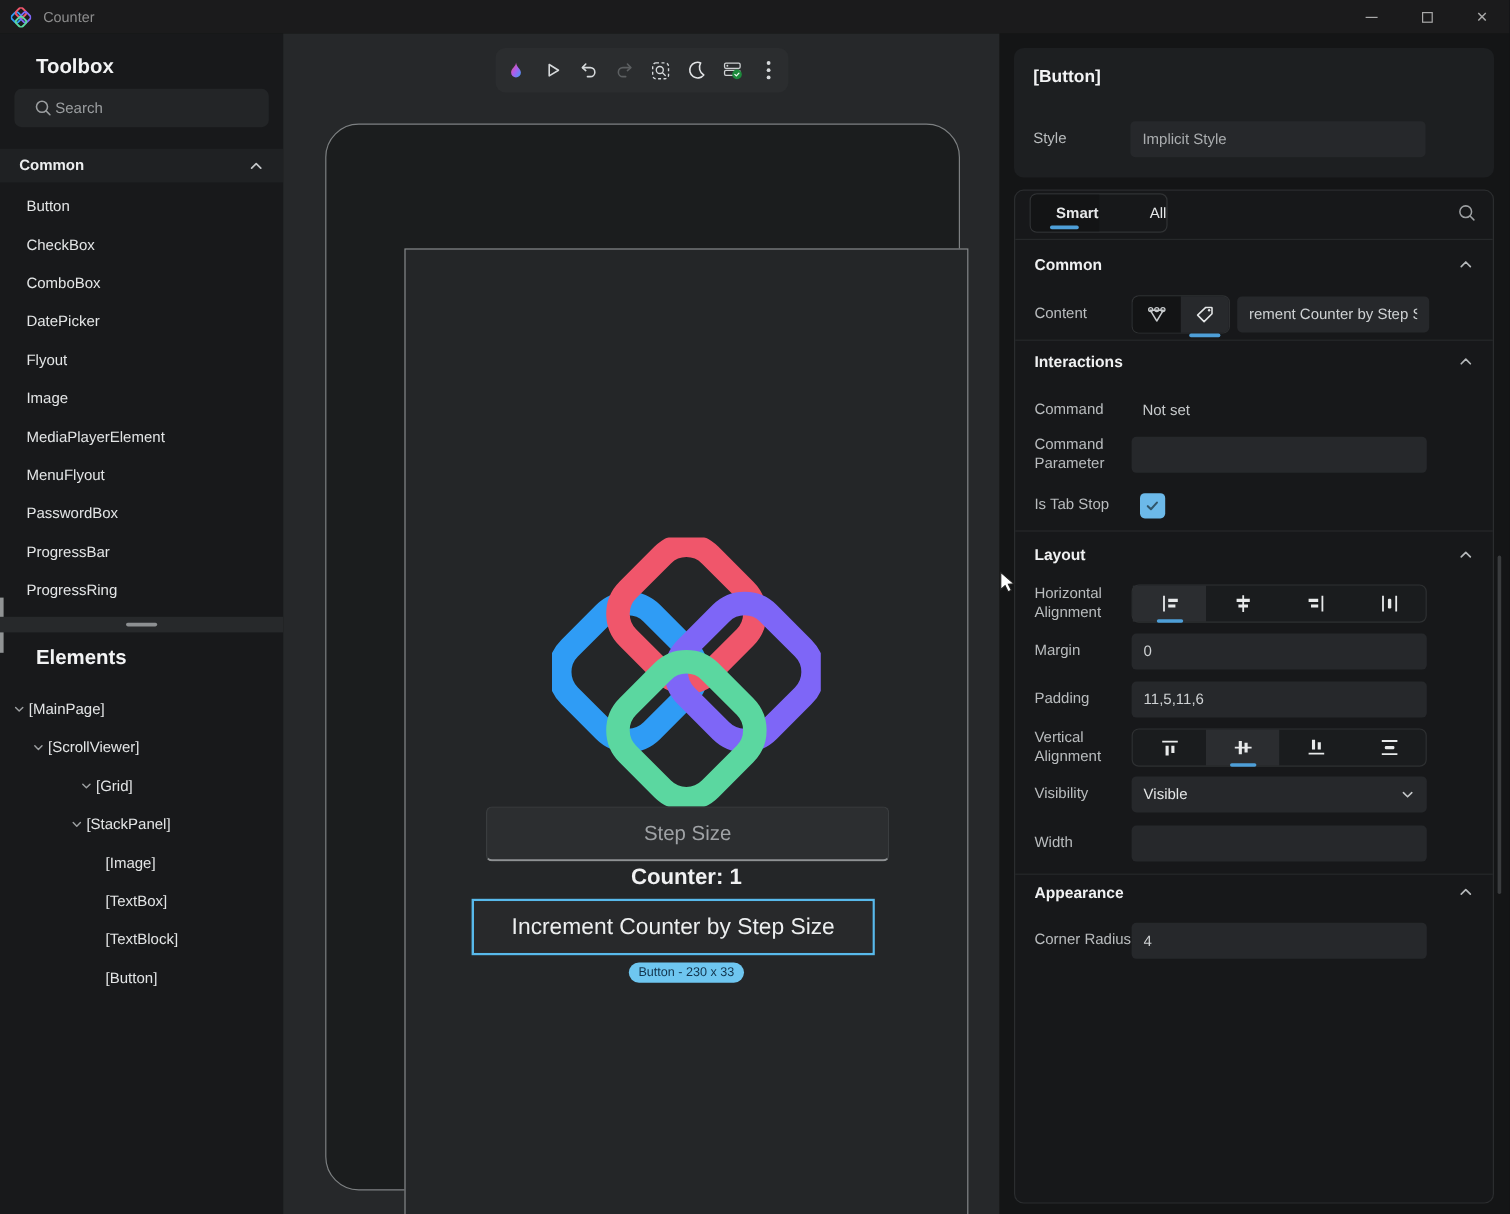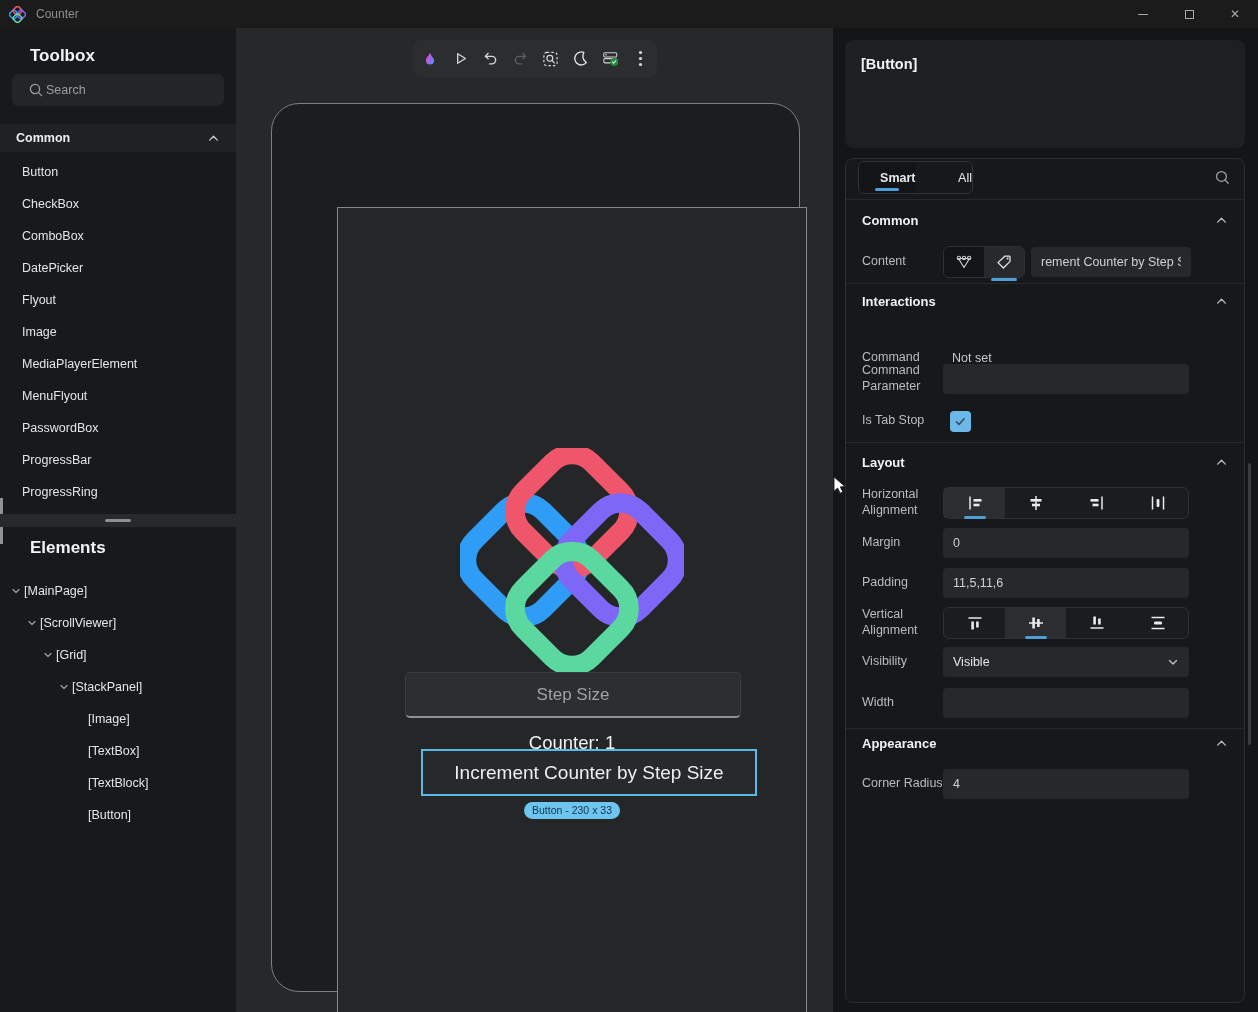--- a/index.html
+++ b/index.html
@@ -37,42 +37,42 @@
   .toolbox-list { position:absolute; left:0; top:128px; width:236px; }
   .toolbox-item { height:32px; line-height:32px; padding-left:22px; font-size:12.5px; color:#e3e5e6; }
   .left-scroll-thumb { position:absolute; left:0; top:470px; width:3px; height:46px; background:#909394; }
   .splitter { position:absolute; left:0; top:486px; width:236px; height:13px; background:#27292b;
     display:flex; align-items:center; justify-content:center; }
   .splitter .grip { width:26px; height:2.5px; background:#8d9092; border-radius:2px; }
   .elements-title { top:510px; }
   .tree { position:absolute; left:0; top:547px; width:236px; }
   .tree-row { height:32px; display:flex; align-items:center; font-size:12.5px; color:#e3e5e6; }
   .tree-row .tw { width:17px; display:flex; align-items:center; justify-content:center; flex-shrink:0; }
-  .lv0 { padding-left:7px; } .lv1 { padding-left:23px; } .lv2 { padding-left:39px; }
+  .lv0 { padding-left:7px; } .lv1 { padding-left:23px; } .lv2 { padding-left:39px;margin-left:24px; }
   .lv3 { padding-left:55px; }
   .leaf { padding-left:88px; }
 
   
   .canvas { position:absolute; left:236px; top:28px; width:597px; height:984px; background:#26282a; }
   .toolbar { position:absolute; left:177px; top:12px; width:244px; height:37px; background:#2b2d2f;
     border-radius:8px; display:flex; align-items:center; justify-content:center; gap:13px; }
   .tbi { width:17px; height:18px; display:flex; align-items:center; justify-content:center; }
 
   .device-frame { position:absolute; left:35px; top:75px; width:529px; height:889px;
     border:1px solid #7d8082; border-radius:28px; background:#1b1d1e; }
   .device-screen { position:absolute; left:65px; top:103px; width:470px; height:833px;
     border:1px solid #85888a; background:#242628; }
 
   .app-logo { position:absolute; left:50%; top:240px; transform:translateX(-50%); }
   .design-textbox { position:absolute; left:67px; top:464px; width:336px; height:46px;
     background:#2c2e30; border:1px solid #3a3d3f; border-bottom:2px solid #8f9294; border-radius:5px;
     display:flex; align-items:center; justify-content:center; font-size:17px; color:#9fa2a5; }
   .counter-text { position:absolute; left:0; top:512px; width:100%; text-align:center;
-    font-size:18.5px; font-weight:400; color:#f0f1f2;margin-top:12px; }
-  .sel-outline { position:absolute; left:83px; top:541px; width:336px; height:47px;
+    font-size:18.5px; font-weight:700; color:#f0f1f2; }
+  .sel-outline { position:absolute; left:55px; top:541px; width:336px; height:47px;
     border:2px solid #58b9eb; }
   .design-button { width:100%; height:100%; background:#28292b; display:flex; align-items:center;
     justify-content:center; font-size:19px; color:#eceeef; }
   .size-badge { position:absolute; left:50%; top:594px; transform:translateX(-50%);
     background:#6ec6f0; color:#12344d; font-size:10.5px; line-height:17px; height:17px;
     padding:0 8px; border-radius:9px; white-space:nowrap; }
 
   
   .right-panel { position:absolute; left:833px; top:28px; width:425px; height:984px; background:#141516; }
   .header-card { position:absolute; left:12px; top:12px; width:400px; height:108px;
@@ -329,20 +329,24 @@
 
       <div class="size-badge">Button - 230 x 33</div>
     </div>
   </div>
 </div>
 
 <div class="right-panel">
 
   <div class="header-card">
     <div class="hc-title">[Button]</div>
+    <div class="hc-row">
+      <div class="prop-label">Style</div>
+      <input class="prop-input" readonly="" value="Implicit Style" style="">
+    </div>
   </div>
 
   <div class="main-card">
 
     <div class="tabs-box">
       <div class="tab active">
         <span>Smart</span>
         <span class="underline"></span>
       </div>
       <div class="tab">
@@ -397,21 +401,21 @@
 
     <div class="sec-header" style="top:128px;">
       <span class="t">Interactions</span>
       <span>
           <svg width="13" height="13" viewBox="0 0 12 12" fill="none">
             <path d="M2.5 7.5L6 4l3.5 3.5" stroke="#b5b8ba" stroke-width="1.3" stroke-linecap="round" stroke-linejoin="round"></path>
           </svg>
         </span>
     </div>
 
-    <div class="arow" style="top:185px; height:28px;">
+    <div class="arow" style="top:169px; height:28px;">
       <div class="prop-label">Command</div>
       <span class="static-val">Not set</span>
     </div>
 
     <div class="arow" style="top:201px; height:37px;">
       <div class="prop-label">Command Parameter</div>
       <input class="prop-input" readonly="" value="" style="">
     </div>
 
     <div class="arow" style="top:248px; height:28px;">

